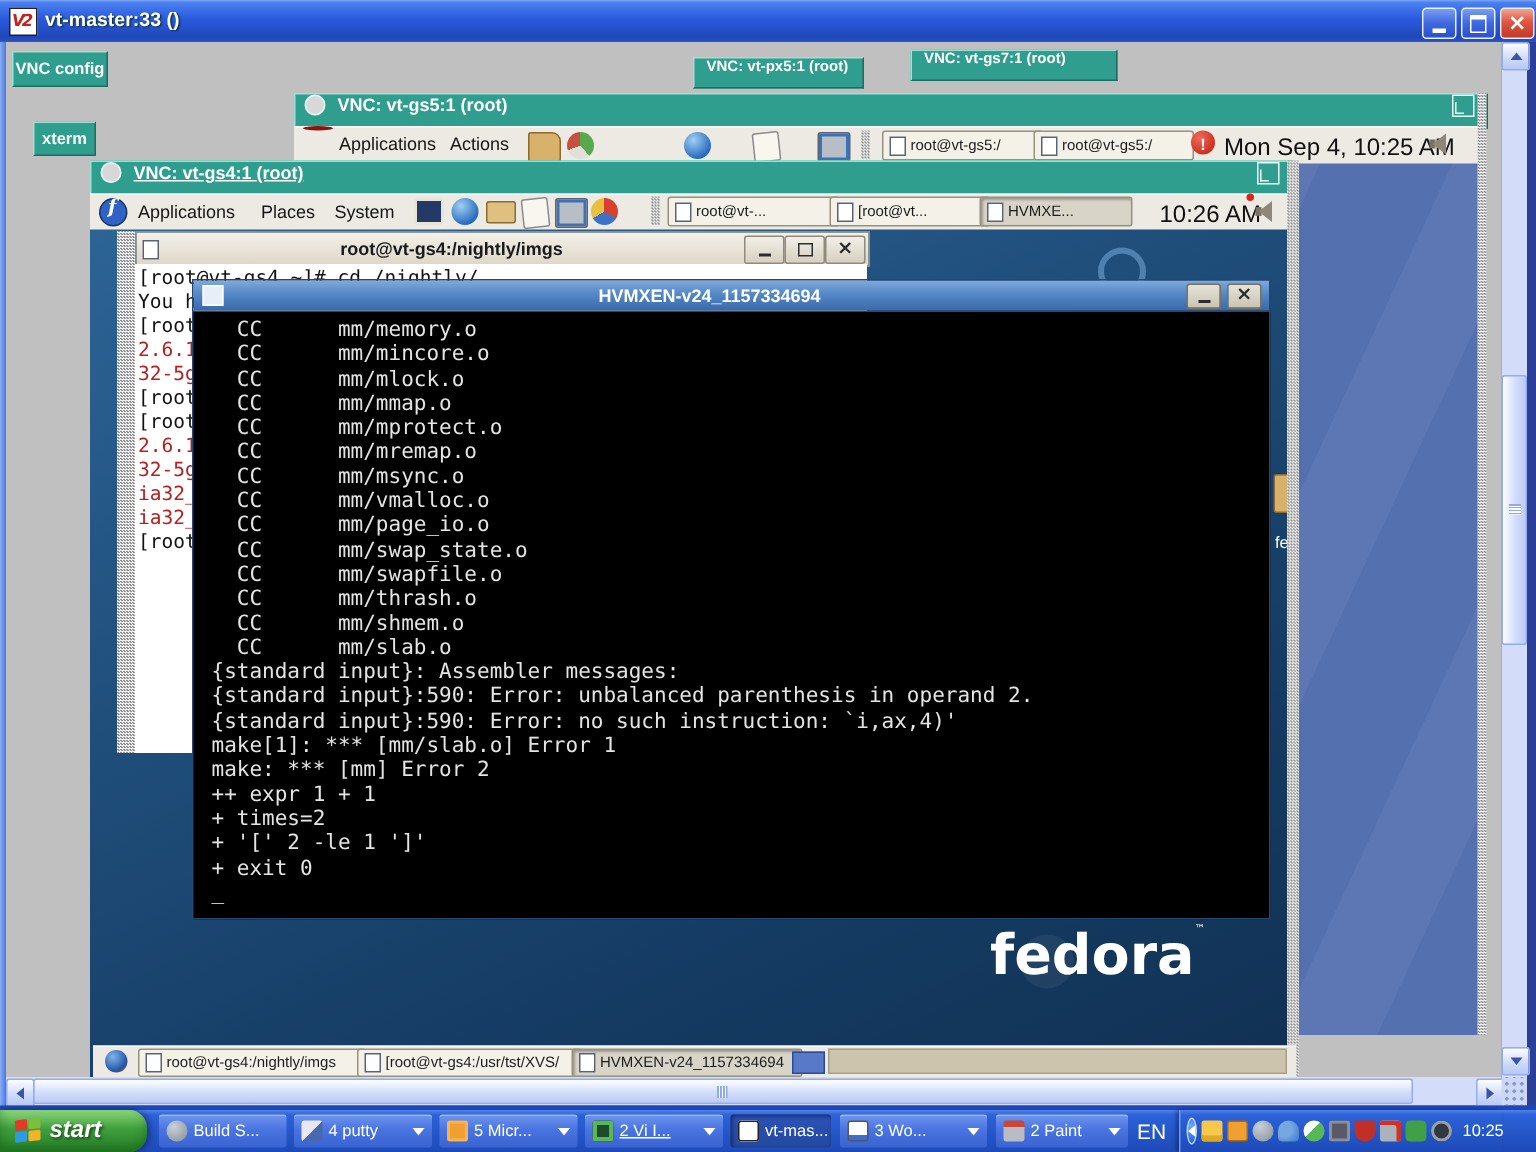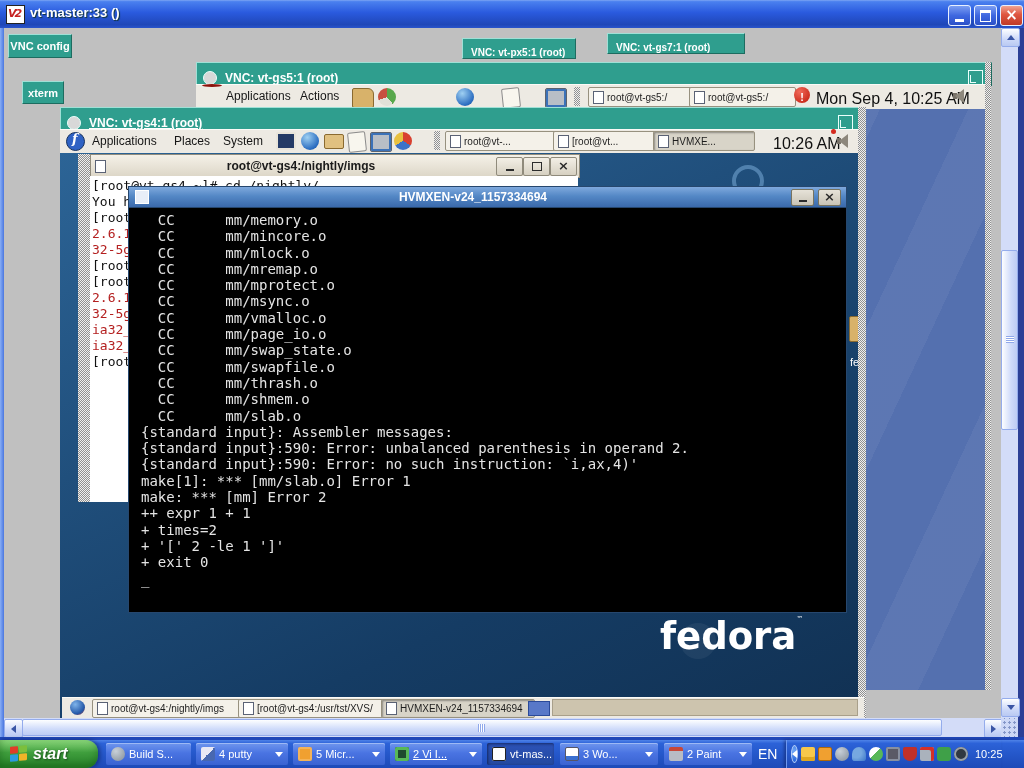--- a/index.html
+++ b/index.html
@@ -25,21 +25,21 @@
   
   .remote-desktop{left:4px;top:28px;width:997px;height:690px;background:#c0c0c0;}
   .xp-left-border{left:0;top:28px;width:4px;height:712px;
      background:linear-gradient(90deg,#89aef5,#4a77e0);}
   .xp-right-border{left:1018px;top:28px;width:6px;height:712px;background:#2b3f96;}
   
   .teal-btn{background:#2f9e8e;border-top:1px solid #9fe0d6;border-left:1px solid #9fe0d6;
     border-right:1px solid #1d6c60;border-bottom:1px solid #1d6c60;color:#fff;
     font:bold 11px "Liberation Sans",sans-serif;display:flex;align-items:center;justify-content:center;}
   .tealbar{background:#2f9e8e;color:#fff;font:bold 11px "Liberation Sans",sans-serif;
-    display:flex;align-items:flex-end;border:1px solid #9fe0d6;border-right-color:#1d6c60;border-bottom-color:#1d6c60;}
+    display:flex;align-items:flex-start;border:1px solid #9fe0d6;border-right-color:#1d6c60;border-bottom-color:#1d6c60;}
   .tealbar .wicon{width:12px;height:12px;border:1px solid #e8fffb;border-radius:50%;
     background:#d8d8d8;margin:0 8px 0 6px;flex:0 0 auto;}
   .wmax{width:13px;height:13px;border:1px solid #eafffb;position:relative;flex:0 0 auto;}
   .wmax::after{content:"";position:absolute;left:1px;bottom:1px;width:5px;height:7px;
     border:1px solid #eafffb;border-top:none;border-right:none;}
   .hatch{background:conic-gradient(#909090 90deg,#efefef 90deg 180deg,#909090 180deg 270deg,#efefef 270deg) 0 0/2px 2px;}
   
   .gpanel{background:#edeae3;border-top:1px solid #fbfaf6;border-bottom:1px solid #a8a499;}
   .menu-label{font-size:12px;color:#161616;}
   .gtask{background:#f4f1e9;border:1px solid #97917f;border-radius:2px;font-size:10px;color:#1d1d1d;
@@ -282,22 +282,23 @@
     <span style="flex:1;text-align:center;">HVMXEN-v24_1157334694</span>
     <span class="hv-btn" style="margin-right:4px;">
         <i class="gm-min"></i>
       </span>
     <span class="hv-btn gm-x" style="margin-right:5px;"></span>
   </div>
   <div class="term-black abs" style="left:128px;top:208px;width:719px;height:405px;padding:4px 0 0 12px;box-sizing:border-box;border:1px solid #26476e;border-top:none;overflow:hidden;">
     <div>  CC      mm/memory.o</div>
     <div>  CC      mm/mincore.o</div>
     <div>  CC      mm/mlock.o</div>
+    <div>  CC      mm/mmap.o</div>
+    <div>  CC      mm/mprotect.o</div>
     <div>  CC      mm/mremap.o</div>
-    <div>  CC      mm/mprotect.o</div>
     <div>  CC      mm/msync.o</div>
     <div>  CC      mm/vmalloc.o</div>
     <div>  CC      mm/page_io.o</div>
     <div>  CC      mm/swap_state.o</div>
     <div>  CC      mm/swapfile.o</div>
     <div>  CC      mm/thrash.o</div>
     <div>  CC      mm/shmem.o</div>
     <div>  CC      mm/slab.o</div>
     <div>{standard input}: Assembler messages:</div>
     <div>{standard input}:590: Error: unbalanced parenthesis in operand 2.</div>

